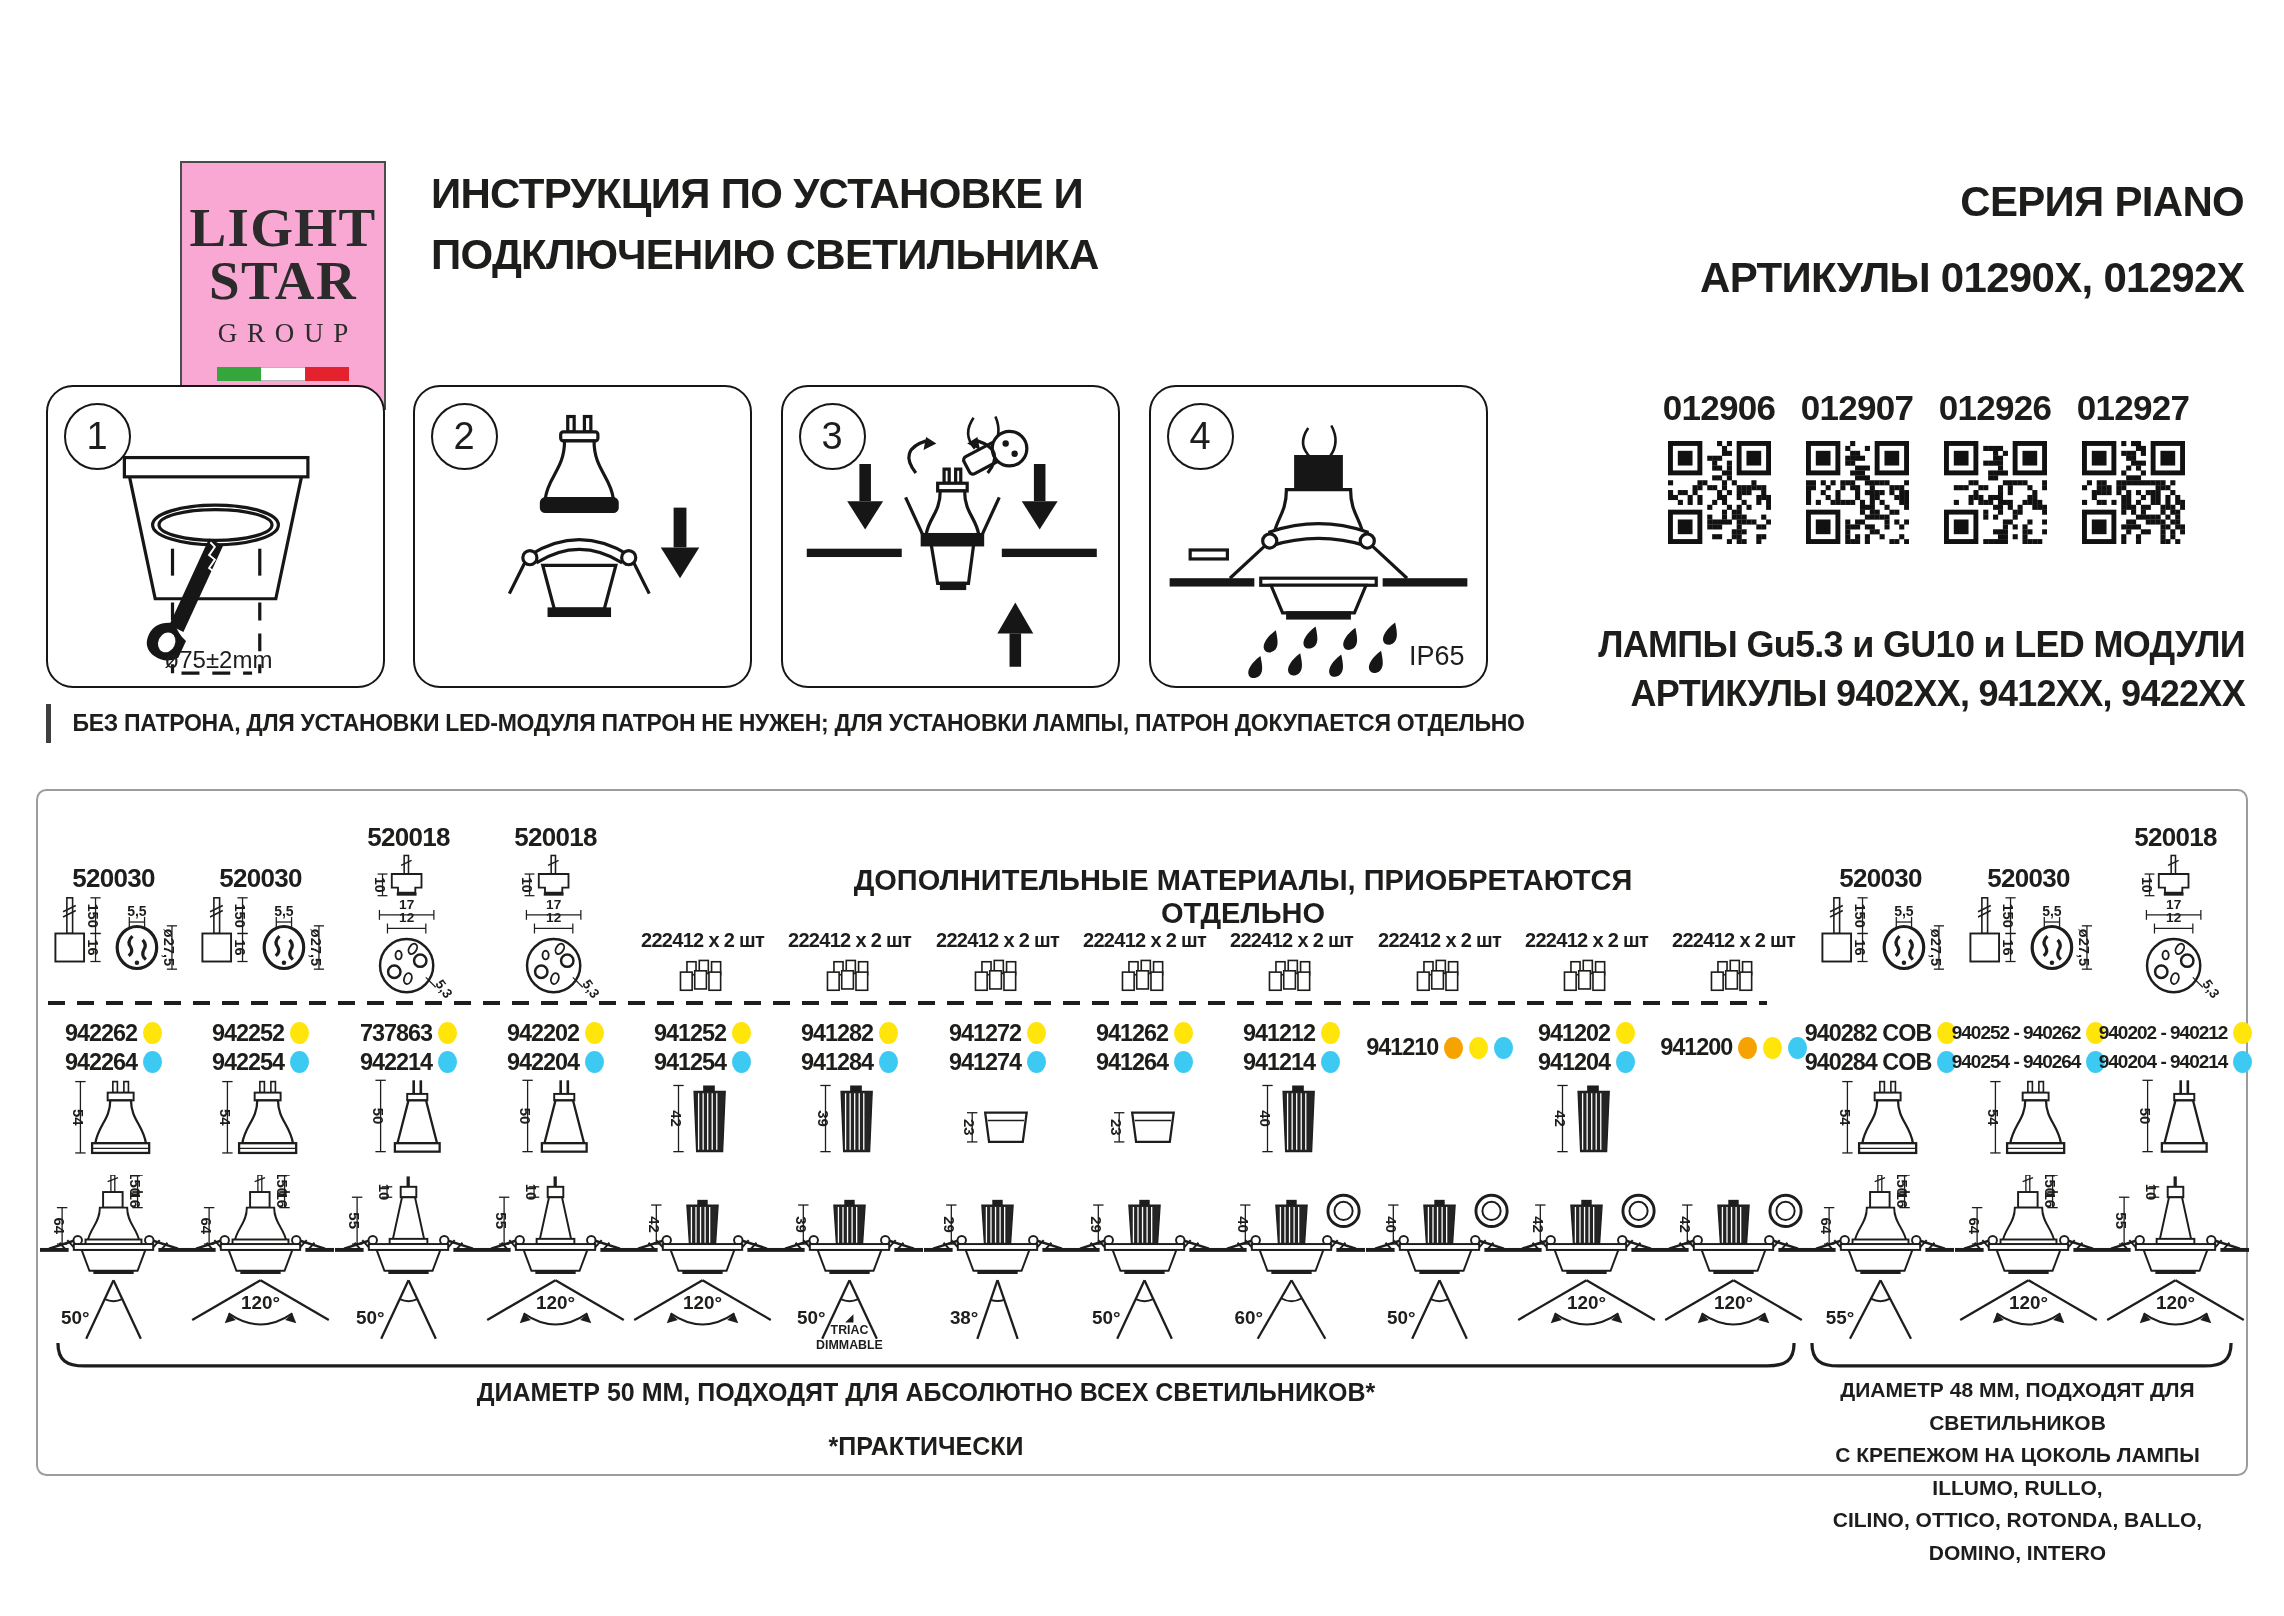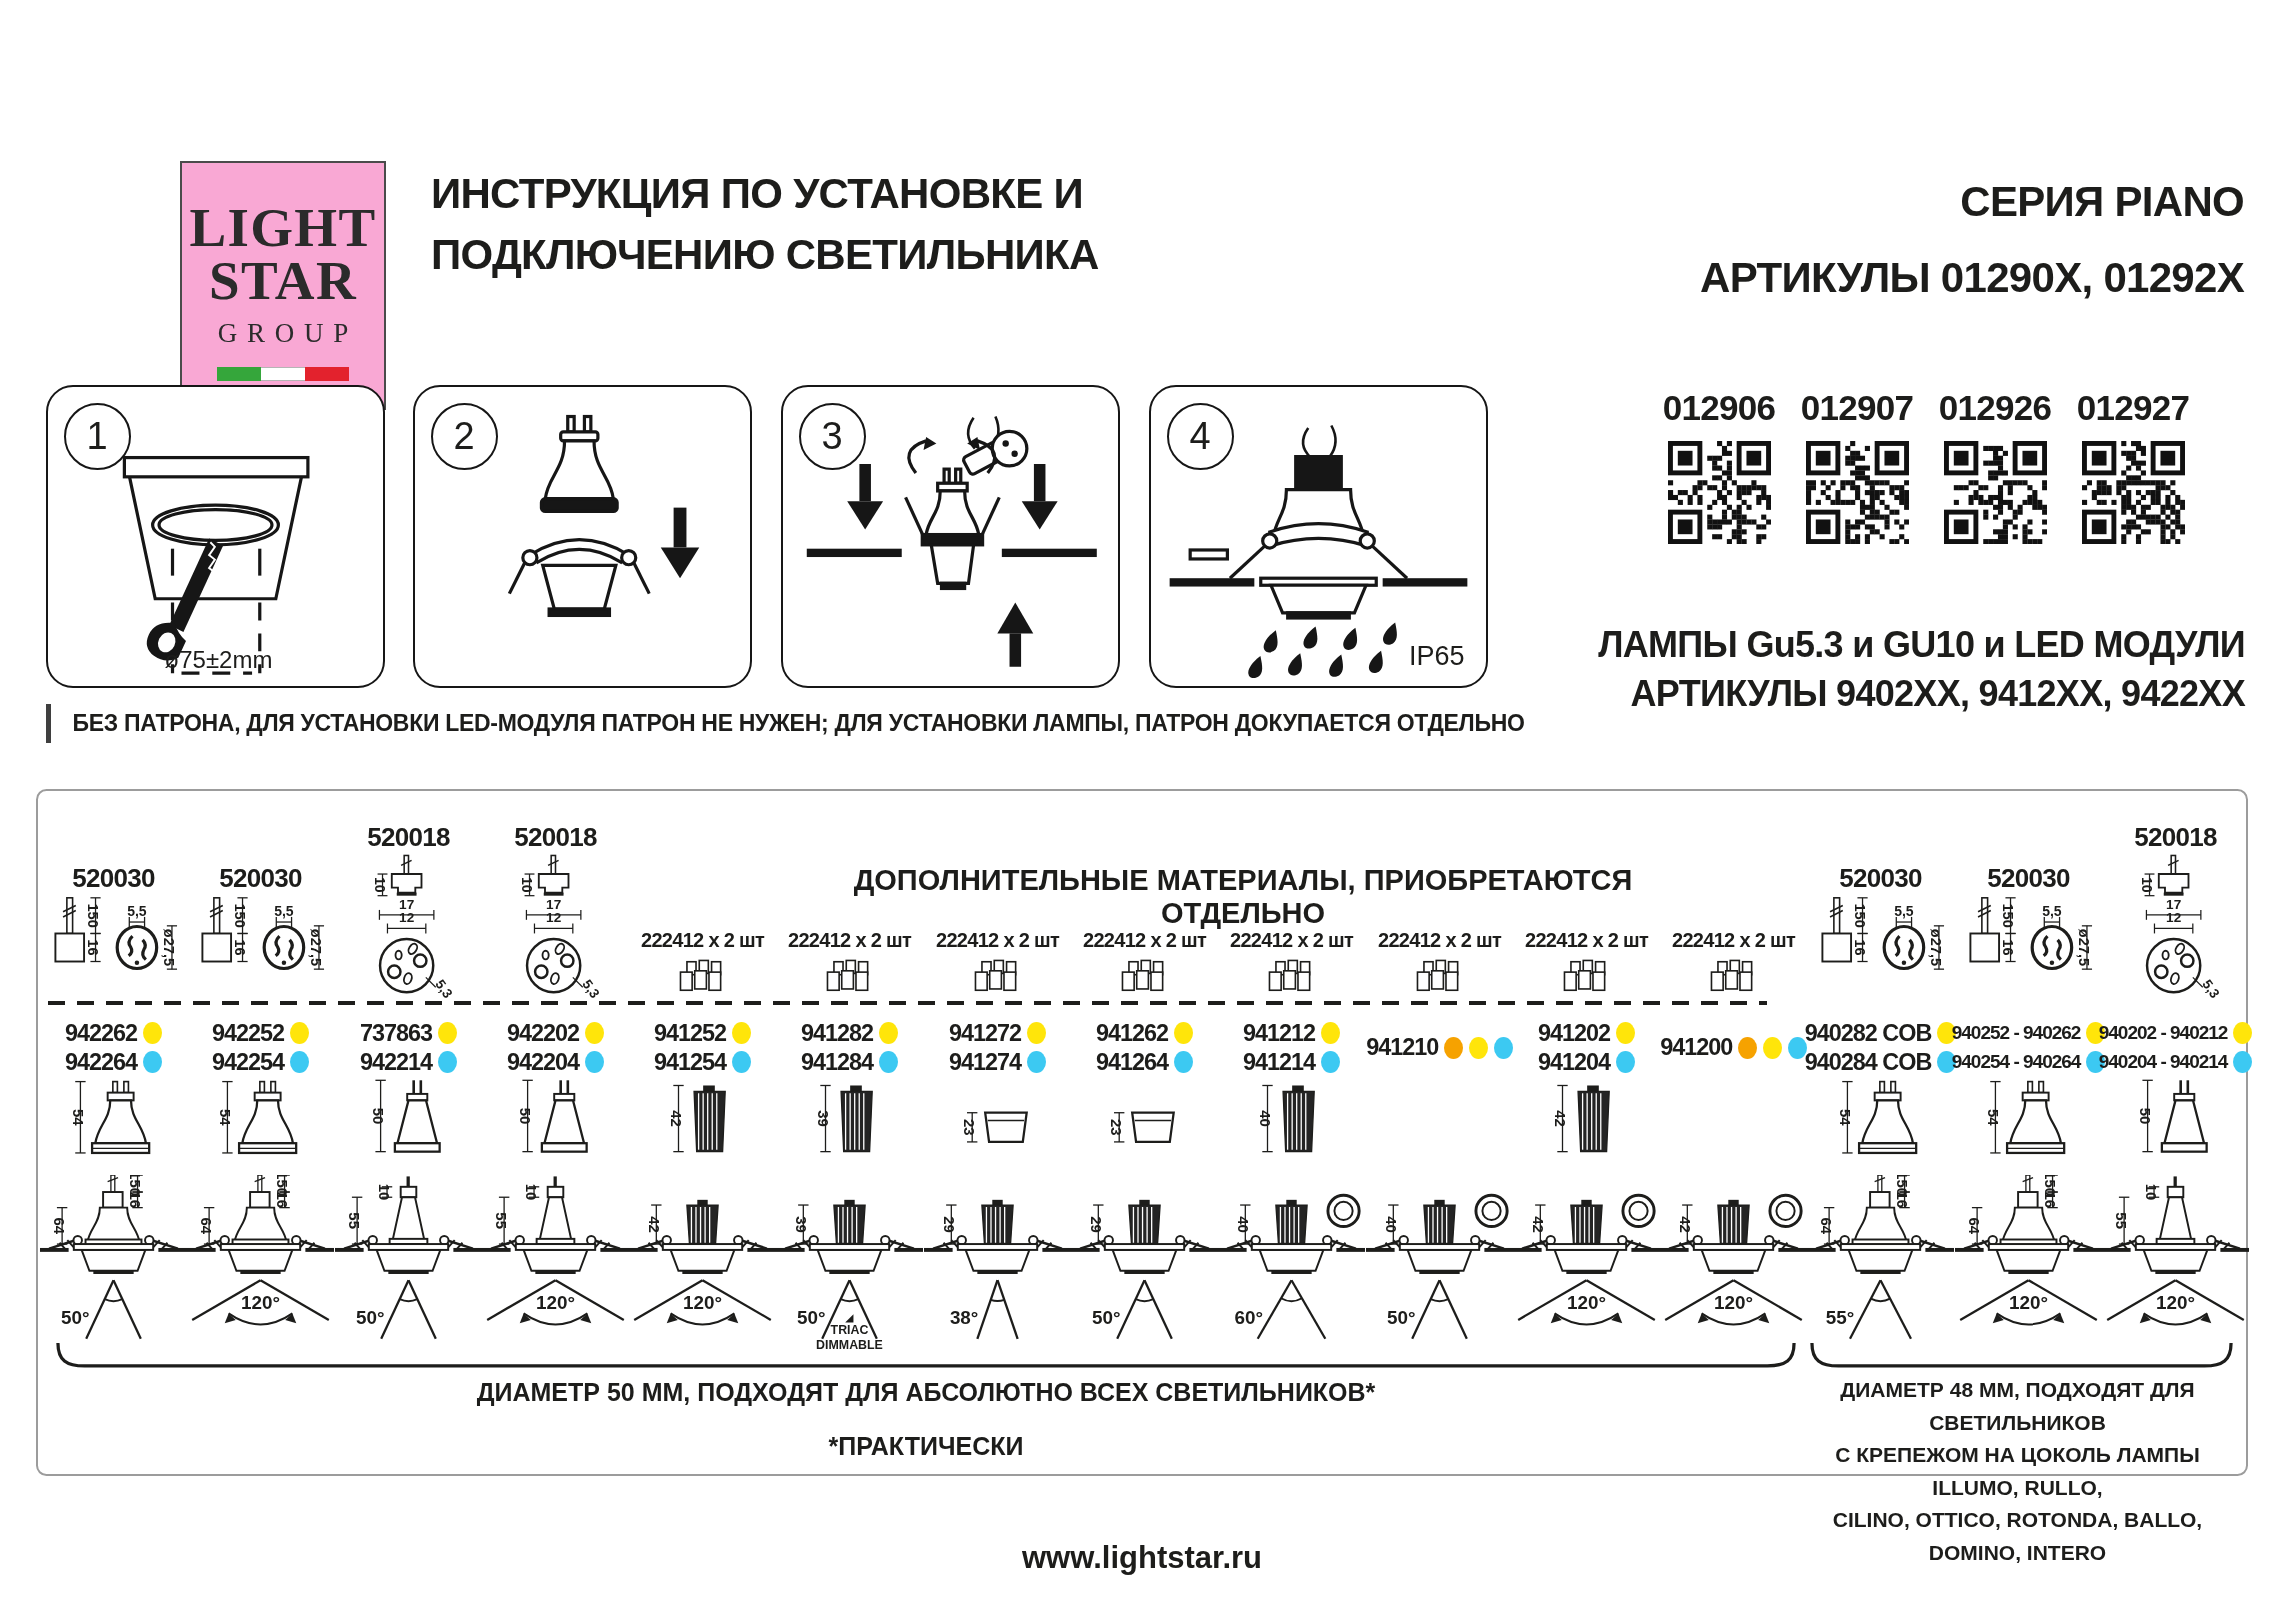--- a/index.html
+++ b/index.html
@@ -1858,15 +1858,14 @@
       <div class="g1">ДИАМЕТР 50 ММ, ПОДХОДЯТ ДЛЯ АБСОЛЮТНО ВСЕХ СВЕТИЛЬНИКОВ*</div>
       <div class="g2">*ПРАКТИЧЕСКИ</div>
     </div>
     <div id="grp-r" class="abs">
       <div>ДИАМЕТР 48 ММ, ПОДХОДЯТ ДЛЯ СВЕТИЛЬНИКОВ</div>
       <div>С КРЕПЕЖОМ НА ЦОКОЛЬ ЛАМПЫ ILLUMO, RULLO,</div>
       <div>CILINO, OTTICO, ROTONDA, BALLO, DOMINO, INTERO</div>
     </div>
   </div>
 
-  <div id="footer" class="abs">www.lightstar.ru</div>
 </div>
 
 
 </body></html>

